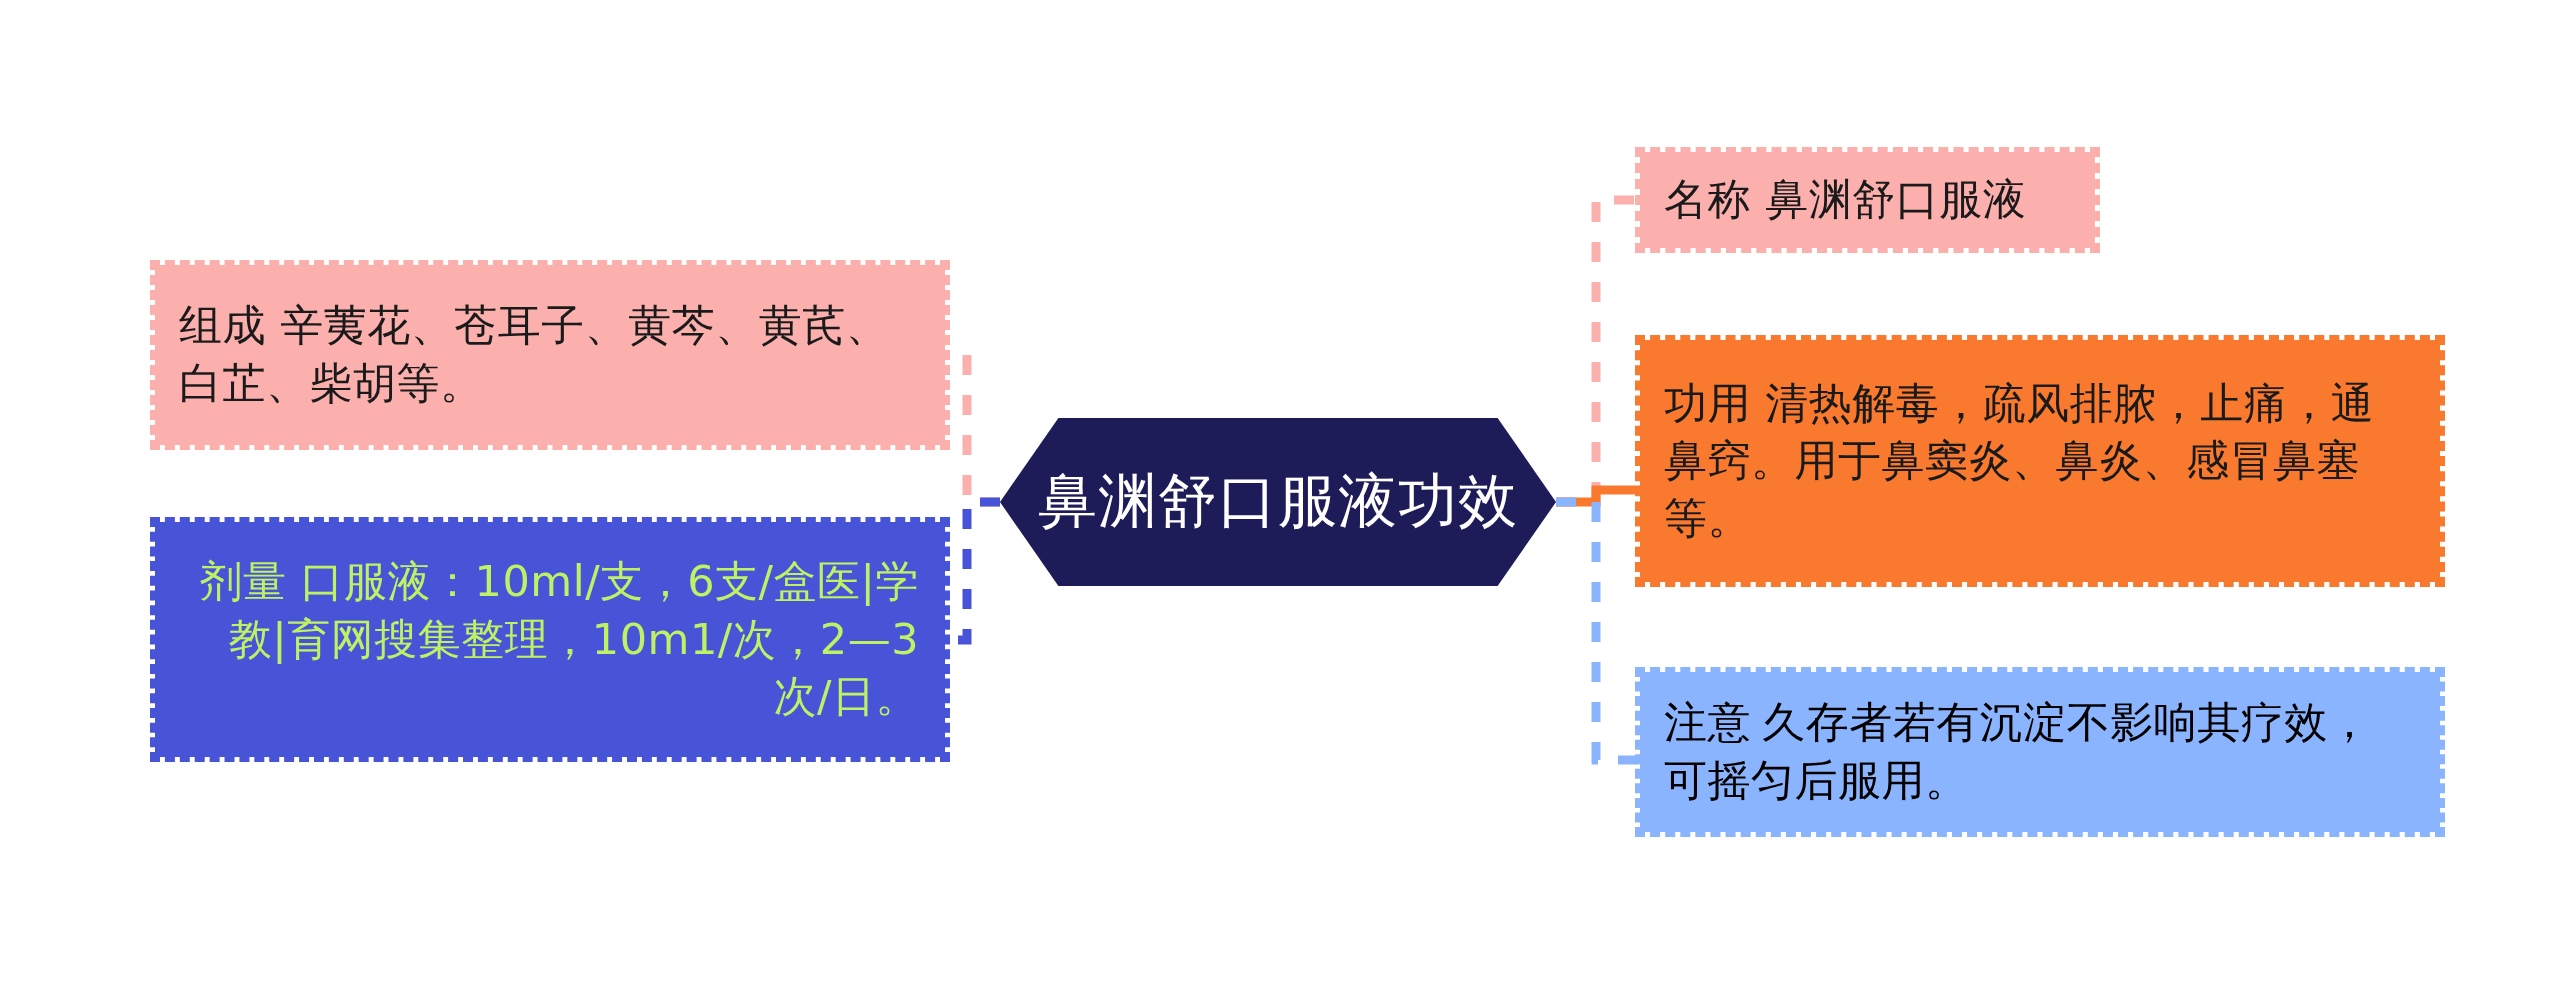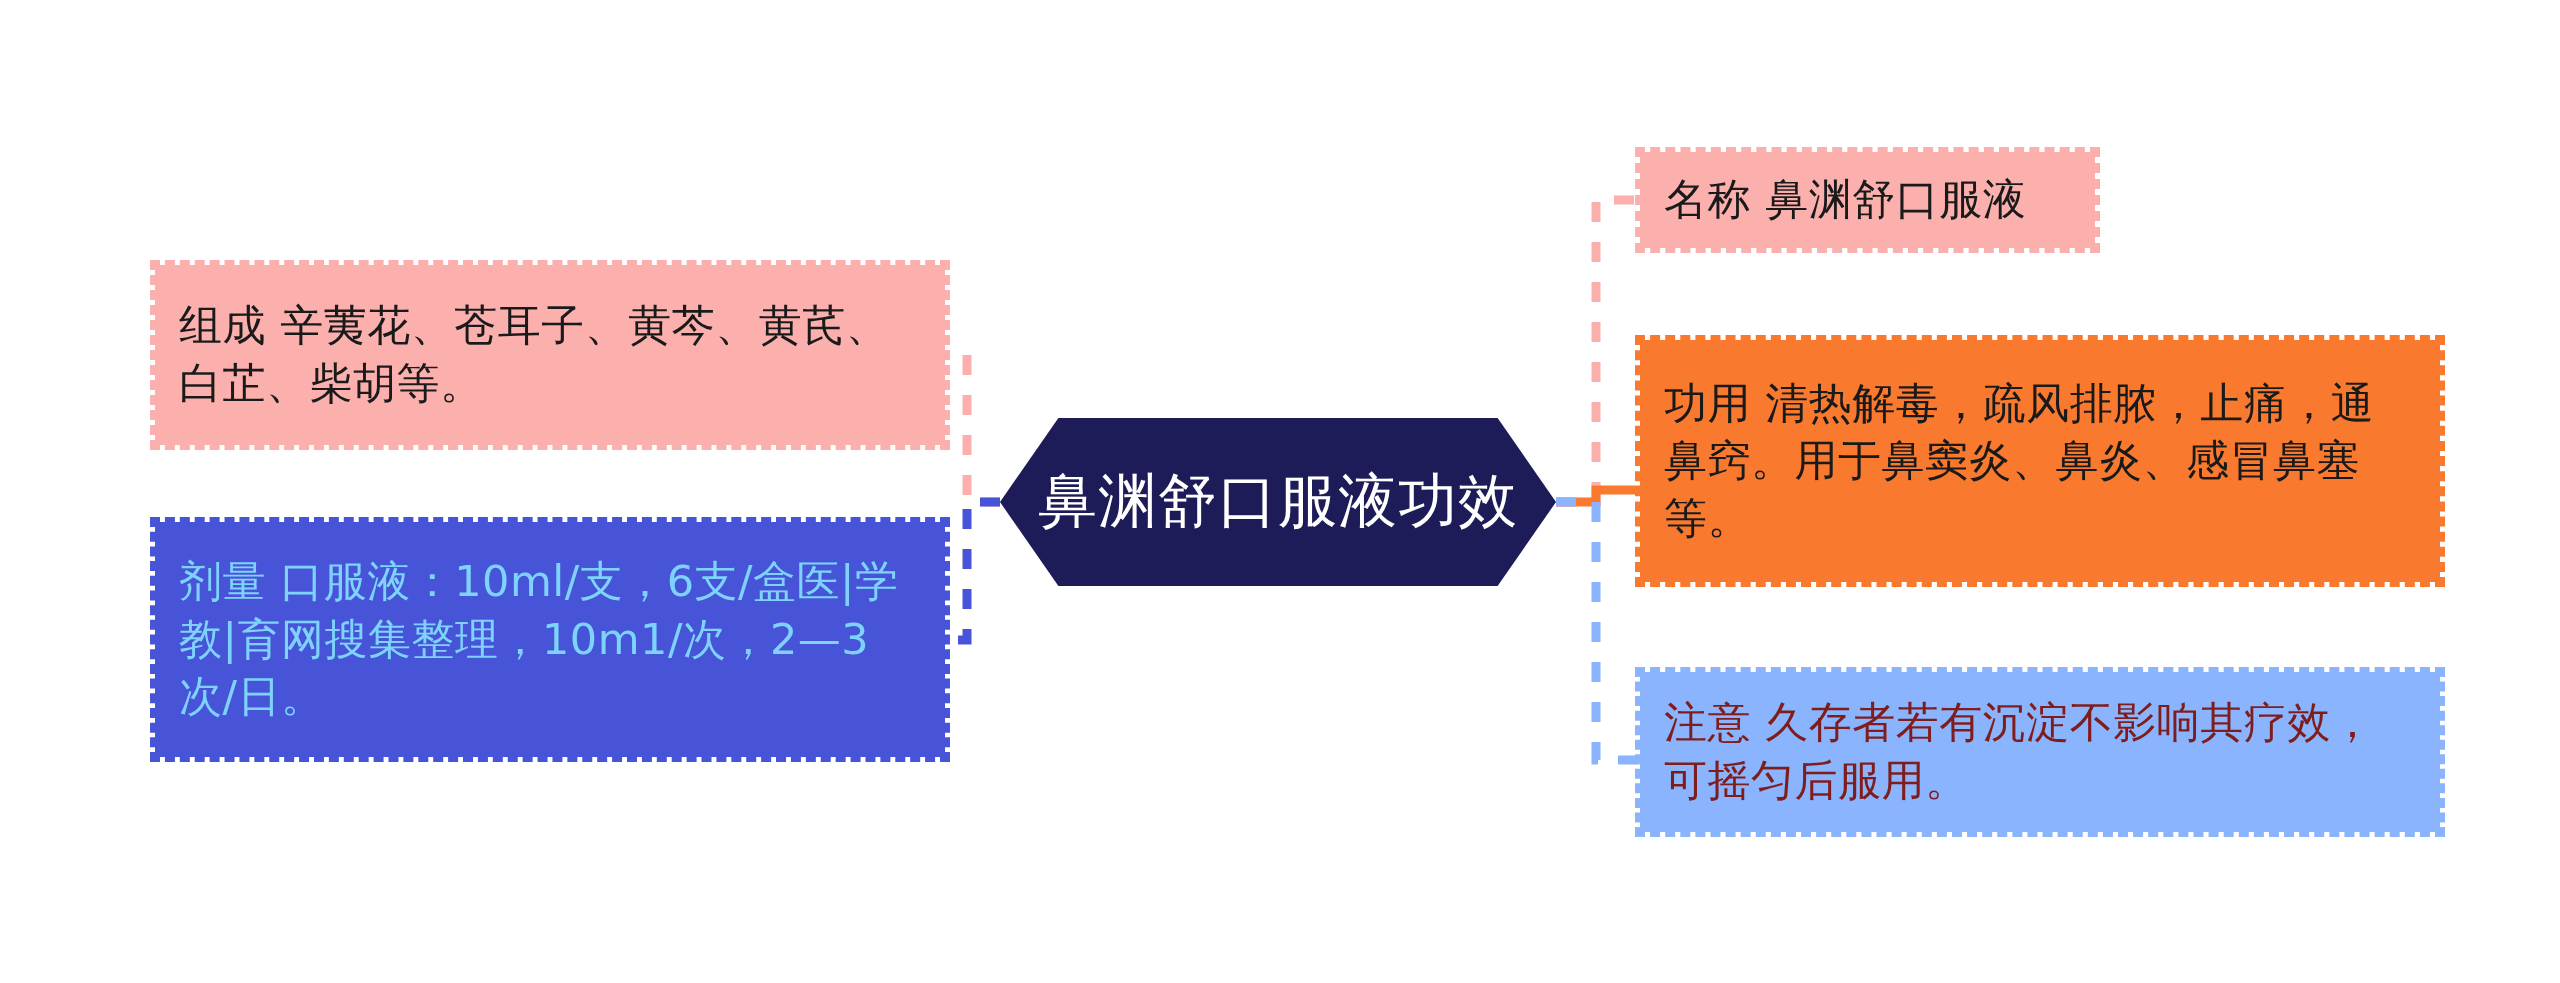--- a/index.html
+++ b/index.html
@@ -50,31 +50,33 @@
   
   .node-pink {
     background: #fbb0ae;
     outline: 5px dashed #fbb0ae;
     outline-offset: 0px;
     color: #1a1a1a;
   }
   .node-royal {
     background: #4854d8;
     outline: 5px dashed #4854d8;
-    color: #7dd3fc;
+    color: #bef264;
+    text-align: right;
   }
   .node-orange {
     background: #f97a2f;
     outline: 5px dashed #f97a2f;
     color: #1a1a1a;
   }
   .node-skyblue {
     background: #8ab4fe;
     outline: 5px dashed #8ab4fe;
-    color: #7f1d1d;
+    color: #000000;
+    font-family: Liberation Serif, serif;
   }
 
   
   #box-composition { left: 155px;  top: 265px; width: 790px;  height: 180px; align-items: center; }
   #box-dosage      { left: 155px;  top: 522px; width: 790px;  height: 235px; }
   #box-name        { left: 1640px; top: 152px; width: 455px;  height: 96px;  }
   #box-effect      { left: 1640px; top: 340px; width: 800px;  height: 242px; }
   #box-caution     { left: 1640px; top: 672px; width: 800px;  height: 160px; }
 
   

